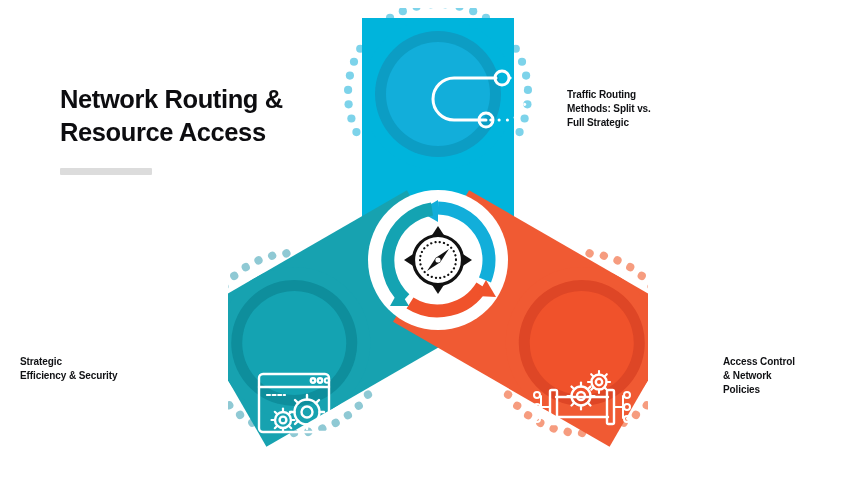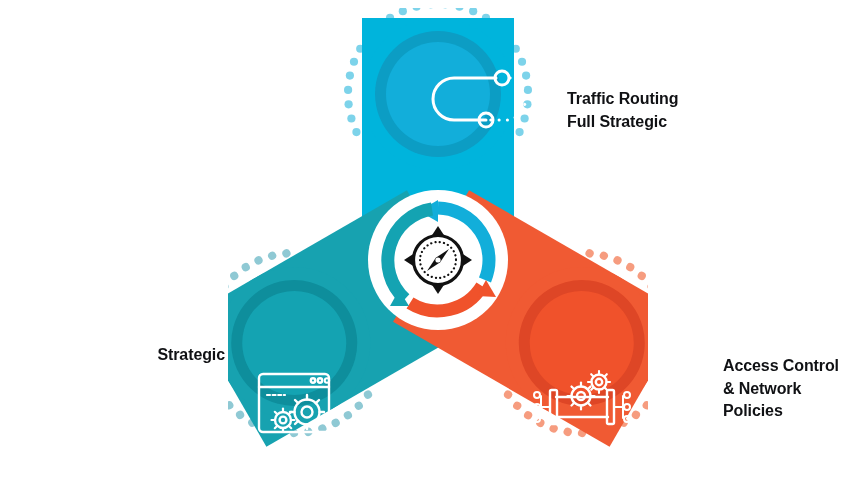--- a/index.html
+++ b/index.html
@@ -43,37 +43,36 @@
     margin-top: 20px;
     width: 92px;
     height: 7px;
     background: #dcdcdc;
     border-radius: 1px;
   }
 
   
   .callout {
     position: absolute;
-    font-size: 16px;
+    font-size: 10px;
     line-height: 1.42;
     font-weight: 600;
     color: #101114;
     letter-spacing: -0.1px;
   }
   .callout-tr {
     left: 567px;
     top: 88px;
     width: 200px;
     text-align: left;
   }
   .callout-bl {
     left: 20px;
-    top: 344px;
+    top: 355px;
     width: 205px;
-    text-align: right;
   }
   .callout-br {
     left: 723px;
     top: 355px;
     width: 160px;
     text-align: left;
   }
   .callout span { display: block; }
 
   
@@ -84,28 +83,37 @@
     width: 420px;
     height: 474px;
   }
   #graphic svg { display: block; }
 </style>
 </head>
 <body>
 
 <div id="stage">
 
+  <div class="title-block">
+    <h1>
+      <span>Network Routing &amp;</span>
+      <span>Resource Access</span>
+    </h1>
+    <div class="title-rule"></div>
+  </div>
 
   <div class="callout callout-tr">
     <span>Traffic Routing</span>
+    <span>Methods: Split vs.</span>
     <span>Full Strategic</span>
   </div>
 
   <div class="callout callout-bl">
     <span>Strategic</span>
+    <span>Efficiency &amp; Security</span>
   </div>
 
   <div class="callout callout-br">
     <span>Access Control</span>
     <span>&amp; Network</span>
     <span>Policies</span>
   </div>
 
   <div id="graphic">
     <svg width="420" height="474" viewBox="0 0 420 474" xmlns="http://www.w3.org/2000/svg">

